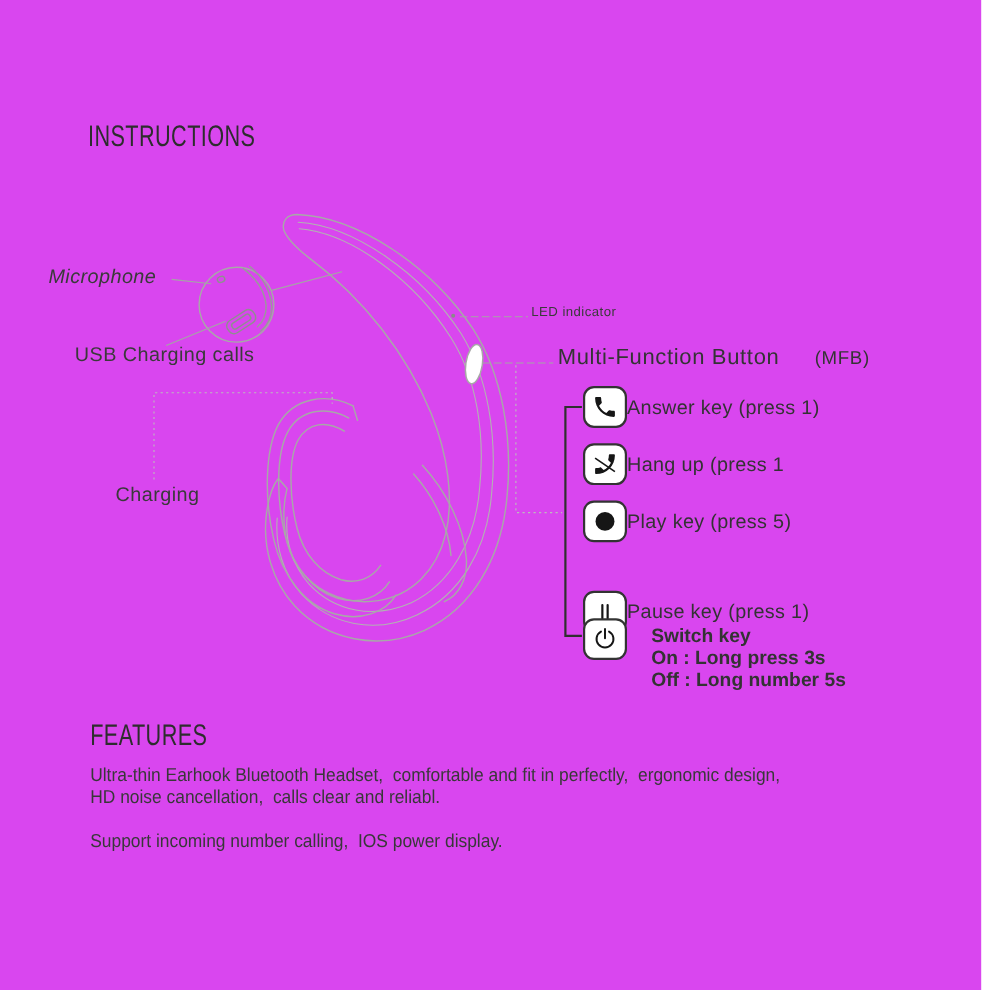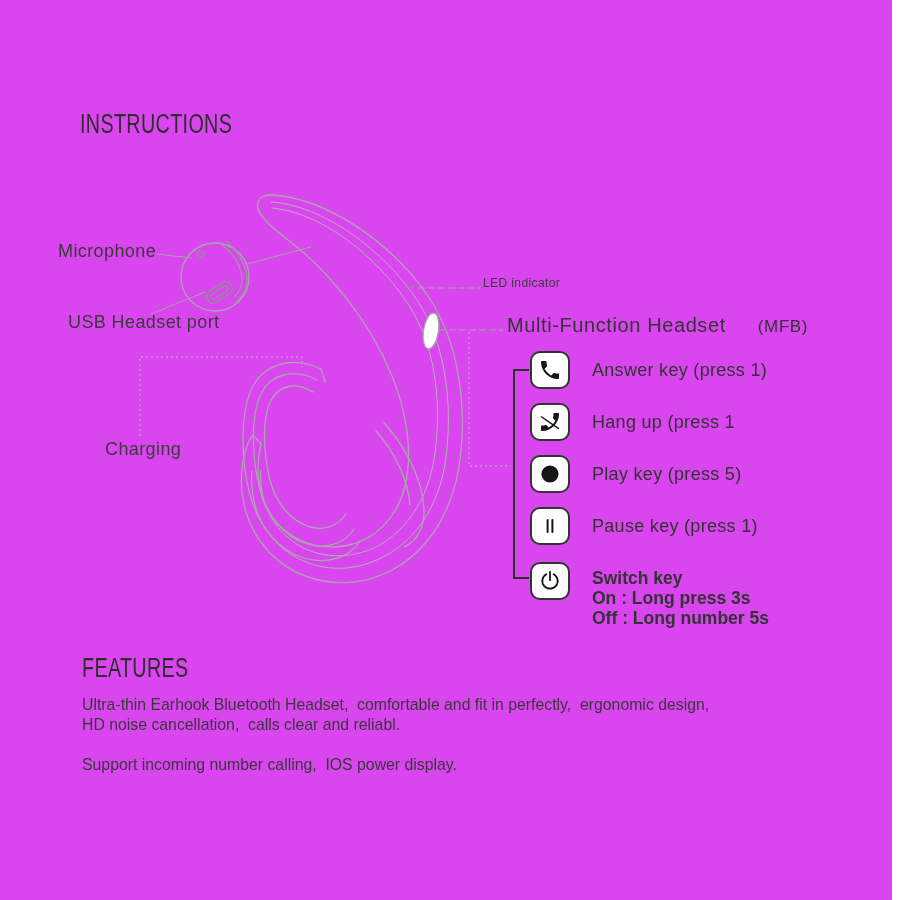--- a/index.html
+++ b/index.html
@@ -16,21 +16,21 @@
     position:absolute;font-size:18px;color:#3a3a3a;letter-spacing:0.4px;white-space:nowrap;
   }
   .mfb-label{position:absolute;font-size:20px;color:#343434;letter-spacing:0.6px;white-space:nowrap;}
   .mfb-label .abbr{font-size:17px;margin-left:32px;}
   .key-row{position:absolute;left:530px;display:flex;align-items:center;}
   .key-row.block{align-items:flex-start;}
   .kbox{
     width:40px;height:38px;border:2px solid #333;border-radius:10px;background:#fff;
     display:flex;align-items:center;justify-content:center;flex:0 0 auto;box-sizing:border-box;
   }
-  .klabel{margin-left:22px;font-size:18px;color:#333;letter-spacing:0.3px;white-space:nowrap;}
+  .klabel{font-size:18px;color:#333;letter-spacing:0.3px;white-space:nowrap;}
   .kblock{margin-left:22px;margin-top:6px;}
   .kblock .kl{font-size:17.5px;color:#333;line-height:20px;white-space:nowrap;}
   .ptext{
     position:absolute;left:82px;font-size:17px;line-height:20px;color:#383838;
     transform:scaleX(0.93);transform-origin:0 0;white-space:nowrap;
   }
 </style>
 </head>
 <body>
 
@@ -90,24 +90,24 @@
       <path d="M 469 332 V 466 H 511" stroke="#bcbcbc" stroke-dasharray="2 3"></path>
       <path d="M 140 436 V 357 H 302 V 367" stroke="#bcbcbc" stroke-dasharray="2 3"></path>
     </g>
 
     <path d="M 529 370 H 514 V 578 H 529" fill="none" stroke="#2f2f2f" stroke-width="2"></path>
   </svg>
 
   <div class="heading" style="left:80px;top:109px;">INSTRUCTIONS</div>
   <div class="heading" style="left:82px;top:653px;">FEATURES</div>
 
-  <div class="dlabel" style="left:58px;top:241px;">Microphone</div>
-  <div class="dlabel" style="left:68px;top:312px;">USB Headset port</div>
+  <div class="dlabel" style="left:44px;top:241px;font-style:italic;">Microphone</div>
+  <div class="dlabel" style="left:68px;top:312px;">USB Charging calls</div>
   <div class="dlabel" style="left:483px;top:276px;font-size:12px;">LED indicator</div>
-  <div class="mfb-label" style="left:507px;top:314px;"><span>Multi-Function Headset</span><span class="abbr">(MFB)</span></div>
+  <div class="mfb-label" style="left:507px;top:314px;"><span>Multi-Function Button</span><span class="abbr">(MFB)</span></div>
   <div class="dlabel" style="left:105px;top:439px;">Charging</div>
 
   <div class="key-row" style="top:351px;">
     <div class="kbox">
       <svg width="24" height="24" viewBox="0 0 24 24">
         <path fill="#161616" d="M6.62 10.79c1.44 2.83 3.76 5.14 6.59 6.59l2.2-2.21c.27-.27.67-.36 1.02-.24 1.12.37 2.33.57 3.57.57.55 0 1 .45 1 1V20c0 .55-.45 1-1 1-9.39 0-17-7.61-17-17 0-.55.45-1 1-1h3.5c.55 0 1 .45 1 1 0 1.25.2 2.45.57 3.57.11.35.03.74-.25 1.02l-2.2 2.2z"></path>
       </svg>
     </div>
     <div class="klabel">Answer key (press 1)</div>
   </div>
@@ -126,21 +126,21 @@
 
   <div class="key-row" style="top:455px;">
     <div class="kbox">
       <svg width="24" height="24" viewBox="0 0 24 24">
         <circle cx="12" cy="12" r="8.6" fill="#161616"></circle>
       </svg>
     </div>
     <div class="klabel">Play key (press 5)</div>
   </div>
 
-  <div class="key-row" style="top:507px;">
+  <div class="key-row" style="top:537px;">
     <div class="kbox">
       <svg width="24" height="24" viewBox="0 0 24 24">
         <path d="M9.6 6v12 M14.4 6v12" stroke="#161616" stroke-width="2" stroke-linecap="round" fill="none"></path>
       </svg>
     </div>
     <div class="klabel">Pause key (press 1)</div>
   </div>
 
   <div class="key-row block" style="top:562px;font-weight:bold;">
     <div class="kbox">

